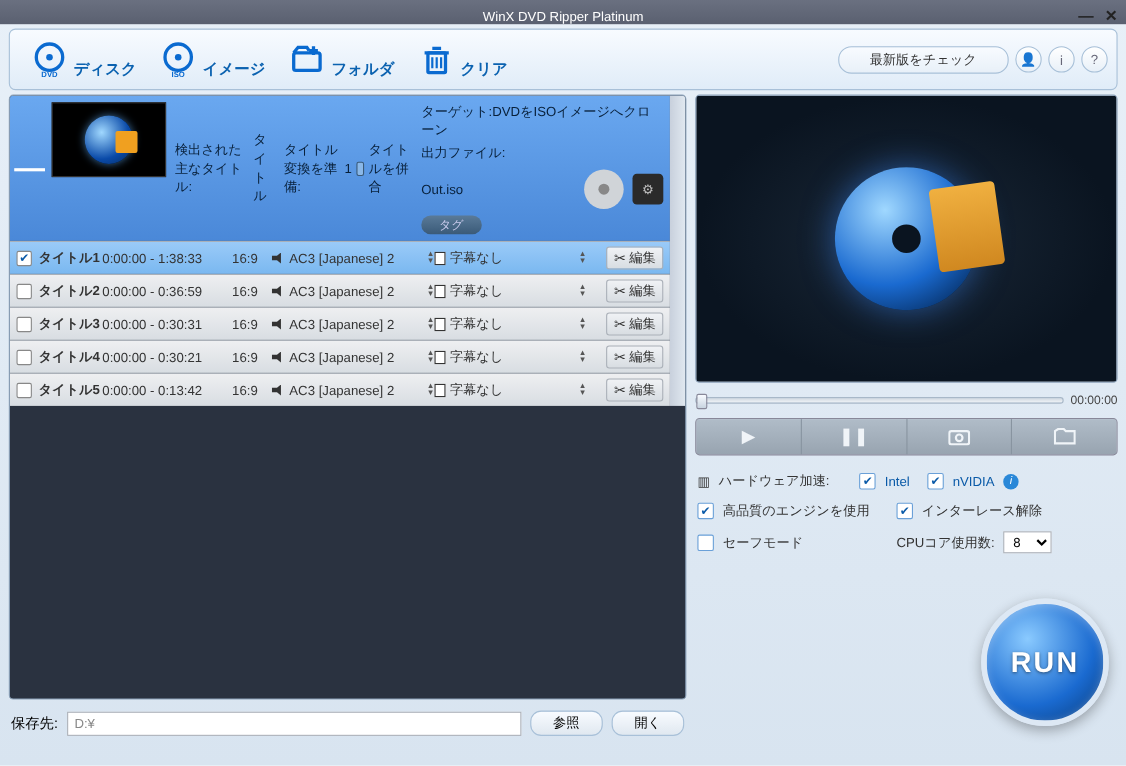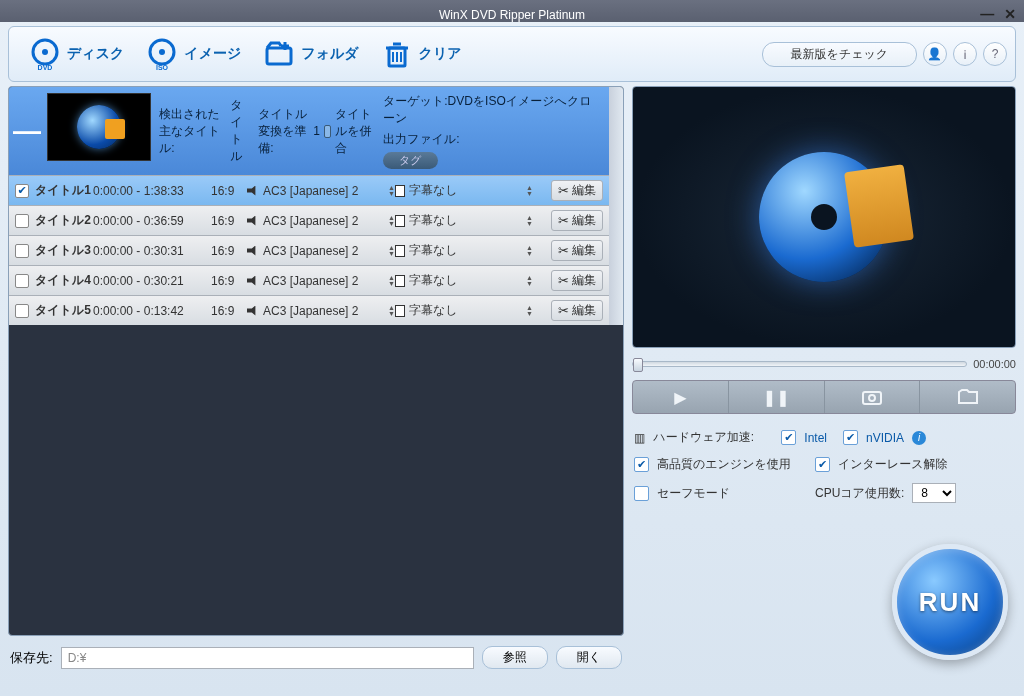--- a/index.html
+++ b/index.html
@@ -3,21 +3,21 @@
 <meta charset="utf-8">
 <style>
 * { margin: 0; padding: 0; box-sizing: border-box; font-family: "MS Gothic", "Meiryo", sans-serif; }
 body { width: 1024px; height: 696px; background: linear-gradient(#e8f0f8, #d8e4f0); overflow: hidden; }
 
 .titlebar { height: 22px; background: linear-gradient(#6a7080, #5a6070); display: flex; align-items: flex-end; justify-content: center; position: relative; color: #fff; font-size: 12px; }
 .titlebar .win-controls { position: absolute; right: 8px; display: flex; gap: 10px; font-size: 14px; color: #222; font-weight: bold; }
 .win-controls span { cursor: pointer; }
 
 .toolbar { height: 56px; margin: 4px 8px; background: linear-gradient(#f8fbff, #e0ecf8); border: 1px solid #a8c0d8; border-radius: 6px; display: flex; align-items: center; padding: 0 8px; }
-.toolbar-btn { display: flex; align-items: center; gap: 4px; padding: 4px 10px; color: #0b62b0; font-size: 14px; font-weight: bold; cursor: pointer; }
+.toolbar-btn { display: flex; align-items: flex-end; gap: 4px; padding: 4px 10px; color: #0b62b0; font-size: 14px; font-weight: bold; cursor: pointer; }
 .toolbar-btn svg { width: 36px; height: 36px; }
 .toolbar-spacer { flex: 1; }
 .check-update { background: linear-gradient(#f8fbff,#e8f0f8); border: 1px solid #a8c0d8; border-radius: 12px; padding: 3px 28px; font-size: 12px; color: #333; cursor: pointer; }
 .round-btn { width: 24px; height: 24px; border-radius: 50%; border: 1px solid #a8c0d8; background: linear-gradient(#fff,#e8f0f8); margin-left: 6px; display: flex; align-items: center; justify-content: center; font-size: 12px; color: #667; cursor: pointer; }
 
 .main { display: flex; gap: 8px; padding: 0 8px; }
 .left-panel { width: 616px; }
 .title-list { border: 1px solid #8aa0b8; border-radius: 4px; background: #2a3240; height: 550px; display: flex; flex-direction: column; overflow: hidden; }
 
 .header-row { background: linear-gradient(#6aa8f0, #4a88d8); display: flex; padding: 6px; gap: 8px; color: #08203a; font-size: 12px; }
@@ -149,20 +149,28 @@
                   <span>1</span>
                 </div>
               <div class="row">
                   <span class="mini-check"></span> 
                   <span>タイトルを併合</span>
                 </div>
             </div>
             <div class="header-target">
               <div><span>ターゲット:</span><span>DVDをISOイメージへクローン</span></div>
               <div>出力ファイル:</div>
+              <div class="header-right">
+                <span style="flex:1">Out.iso</span>
+                <svg width="40" height="40">
+                    <circle cx="20" cy="20" r="18" fill="#d0d4d8"></circle>
+                    <circle cx="20" cy="20" r="5" fill="#888"></circle>
+                  </svg>
+                <div class="gear-btn">⚙</div>
+              </div>
               <div class="tag-btn">タグ</div>
             </div>
           </div>
           <div id="rows">
               <div class="title-row selected">
                 <span class="chk">✔</span>
                 <span class="name">タイトル1</span>
                 <span class="time">0:00:00 - 1:38:33</span>
                 <span class="ratio">16:9</span>
                 <span class="audio"><span class="speaker-icon"></span> AC3 [Japanese] 2<span class="spinner">▲<br>▼</span></span>

